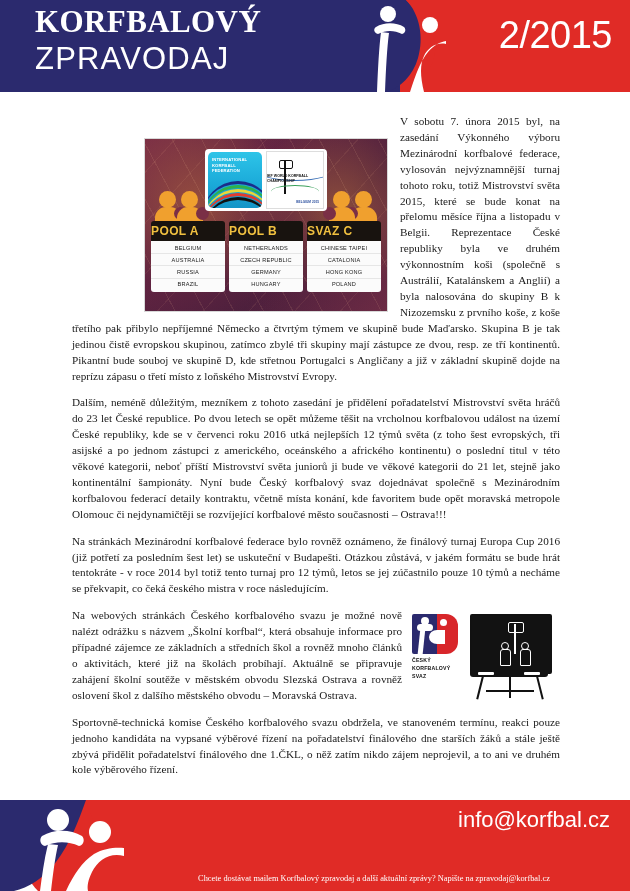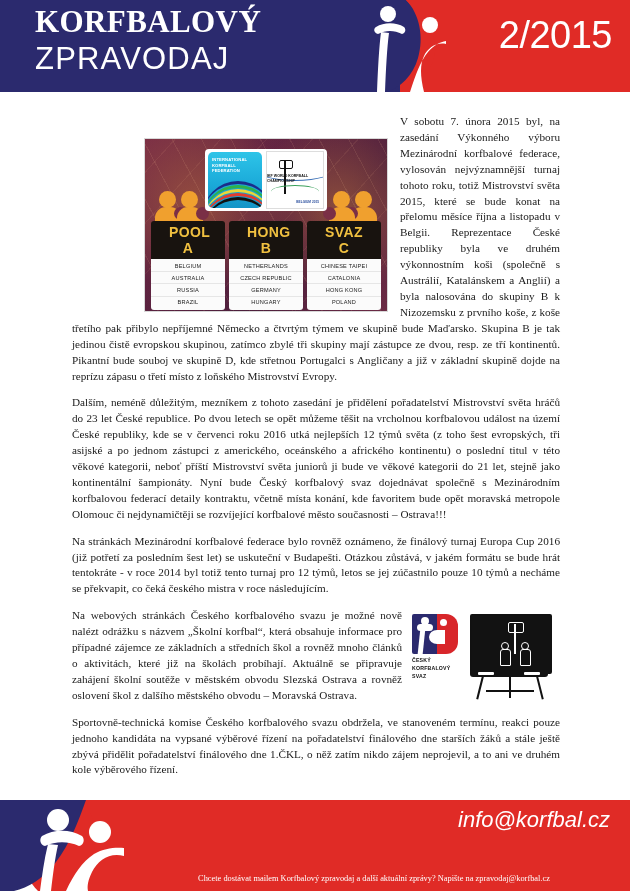--- a/index.html
+++ b/index.html
@@ -234,23 +234,22 @@
     top: 82px;
     display: flex;
     gap: 4px;
   }
   .pool-col { flex: 1 1 0; min-width: 0; }
   .pool-head {
     background: #18130f;
     color: #f0c040;
     font-family: "Liberation Sans", sans-serif;
     font-weight: bold;
-    font-size: 14px;
-    text-align: center;
-    padding: 3px 18px;
+    font-size: 12px;
+    padding: 3px 0;
     border-radius: 3px 3px 0 0;
     letter-spacing: 0.4px;
   }
   .pool-body {
     background: #fbfbfb;
     border-radius: 0 0 3px 3px;
     padding: 1px 0 2px;
   }
   .pool-cell {
     font-family: "Liberation Sans", sans-serif;
@@ -441,21 +440,20 @@
     width: 150px; height: 91px;
   }
   .footer-email {
     position: absolute;
     right: 20px; top: 14px;
     font-family: "Liberation Sans", sans-serif;
     font-size: 22px;
     color: #ffffff;
     text-align: right;
     line-height: 1.28;
-    font-style: italic;
   }
   .footer-note {
     position: absolute;
     left: 8px; right: 0; bottom: 8px;
     text-align: center;
     font-family: "Liberation Serif", serif;
     font-size: 8.4px;
     color: #ffffff;
     padding-left: 110px;
   }
@@ -536,21 +534,21 @@
         <div class="pool-col">
           <div class="pool-head">POOL A</div>
           <div class="pool-body">
             <div class="pool-cell">BELGIUM</div>
             <div class="pool-cell">AUSTRALIA</div>
             <div class="pool-cell">RUSSIA</div>
             <div class="pool-cell">BRAZIL</div>
           </div>
         </div>
         <div class="pool-col">
-          <div class="pool-head">HONG B</div>
+          <div class="pool-head">POOL B</div>
           <div class="pool-body">
             <div class="pool-cell">NETHERLANDS</div>
             <div class="pool-cell">CZECH REPUBLIC</div>
             <div class="pool-cell">GERMANY</div>
             <div class="pool-cell">HUNGARY</div>
           </div>
         </div>
         <div class="pool-col">
           <div class="pool-head">SVAZ C</div>
           <div class="pool-body">

